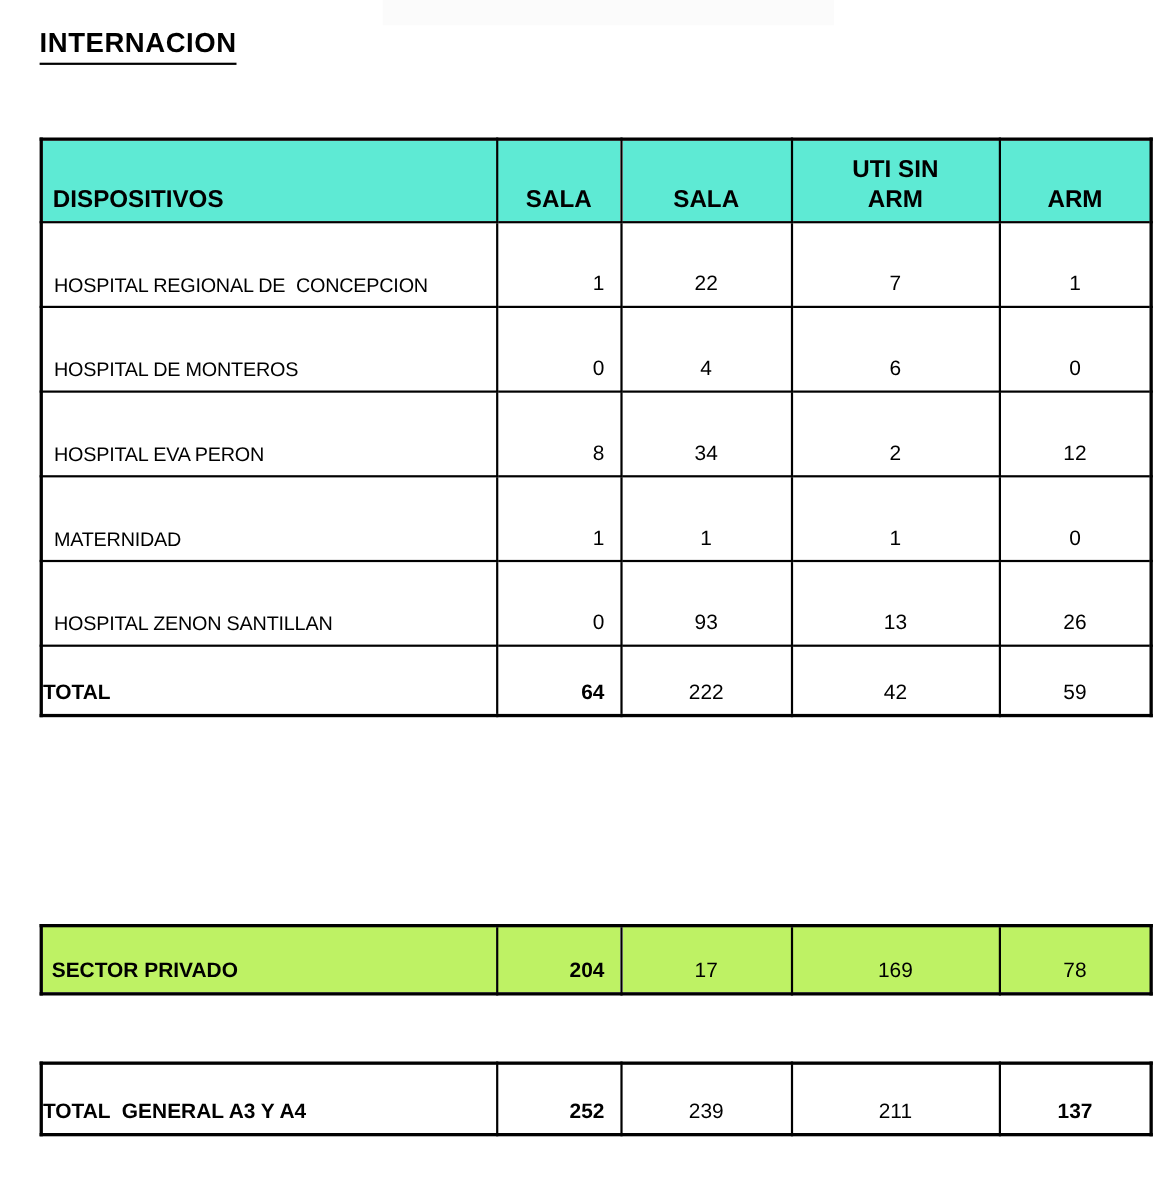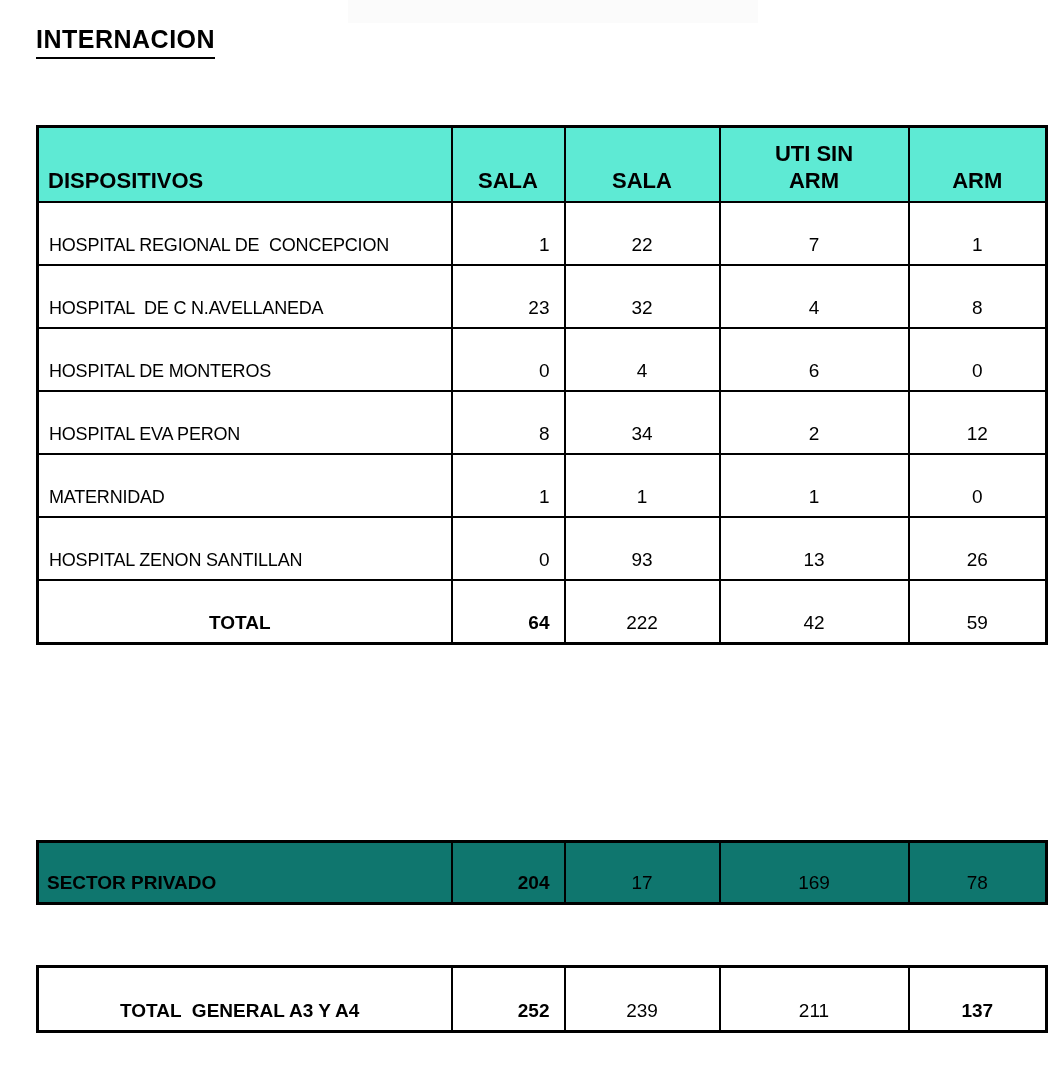--- a/index.html
+++ b/index.html
@@ -44,41 +44,41 @@
   th {
     background: #5eead4;
     font-size: 22px; font-weight: 700;
     padding-bottom: 6px;
     text-align: center;
     line-height: 1.25;
   }
   th.name-col { text-align: left; padding-left: 9px; }
   th .wrap { display: inline-block; max-width: 108px; text-align: center; }
   .hdr-row    { height: 75px; }
-  .data-row   { height: 63px; }
+  .data-row   { height: 77px; }
   .total-row  { height: 64px; }
   .sector-row { height: 62px; }
   .general-row{ height: 65px; }
   td { font-size: 19px; padding-bottom: 8px; }
   td.name {
     font-size: 18px; text-align: left; padding-left: 10px;
     white-space: pre; letter-spacing: -0.2px;
   }
   td.sala { text-align: right; padding-right: 14px; }
   td.ctr  { text-align: center; }
   td.lbl-right {
-    font-size: 19px; font-weight: 700; text-align: center;
+    font-size: 19px; font-weight: 700; text-align: left;
     padding-right: 10px; white-space: pre;
   }
   td.lbl-left {
     font-size: 19px; font-weight: 700; text-align: left;
     padding-left: 8px; white-space: pre;
   }
   td.bold { font-weight: 700; }
-  #sector-table td { background: #0f766e; }
+  #sector-table td { background: #bef264; }
 </style>
 </head>
 <body>
 
 <div class="scan-artifact"></div>
 
 <div class="title-block">
   <div class="title-line"><span>INTERNACION</span></div>
 </div>
 
@@ -97,27 +97,20 @@
     <th>SALA</th>
     <th><span class="wrap">UTI SIN ARM</span></th>
     <th>ARM</th>
   </tr>
   <tr class="data-row">
     <td class="name">HOSPITAL REGIONAL DE  CONCEPCION</td>
     <td class="sala">1</td>
     <td class="ctr">22</td>
     <td class="ctr">7</td>
     <td class="ctr">1</td>
-  </tr>
-  <tr class="data-row">
-    <td class="name">HOSPITAL  DE C N.AVELLANEDA</td>
-    <td class="sala">23</td>
-    <td class="ctr">32</td>
-    <td class="ctr">4</td>
-    <td class="ctr">8</td>
   </tr>
   <tr class="data-row">
     <td class="name">HOSPITAL DE MONTEROS</td>
     <td class="sala">0</td>
     <td class="ctr">4</td>
     <td class="ctr">6</td>
     <td class="ctr">0</td>
   </tr>
   <tr class="data-row">
     <td class="name">HOSPITAL EVA PERON</td>

